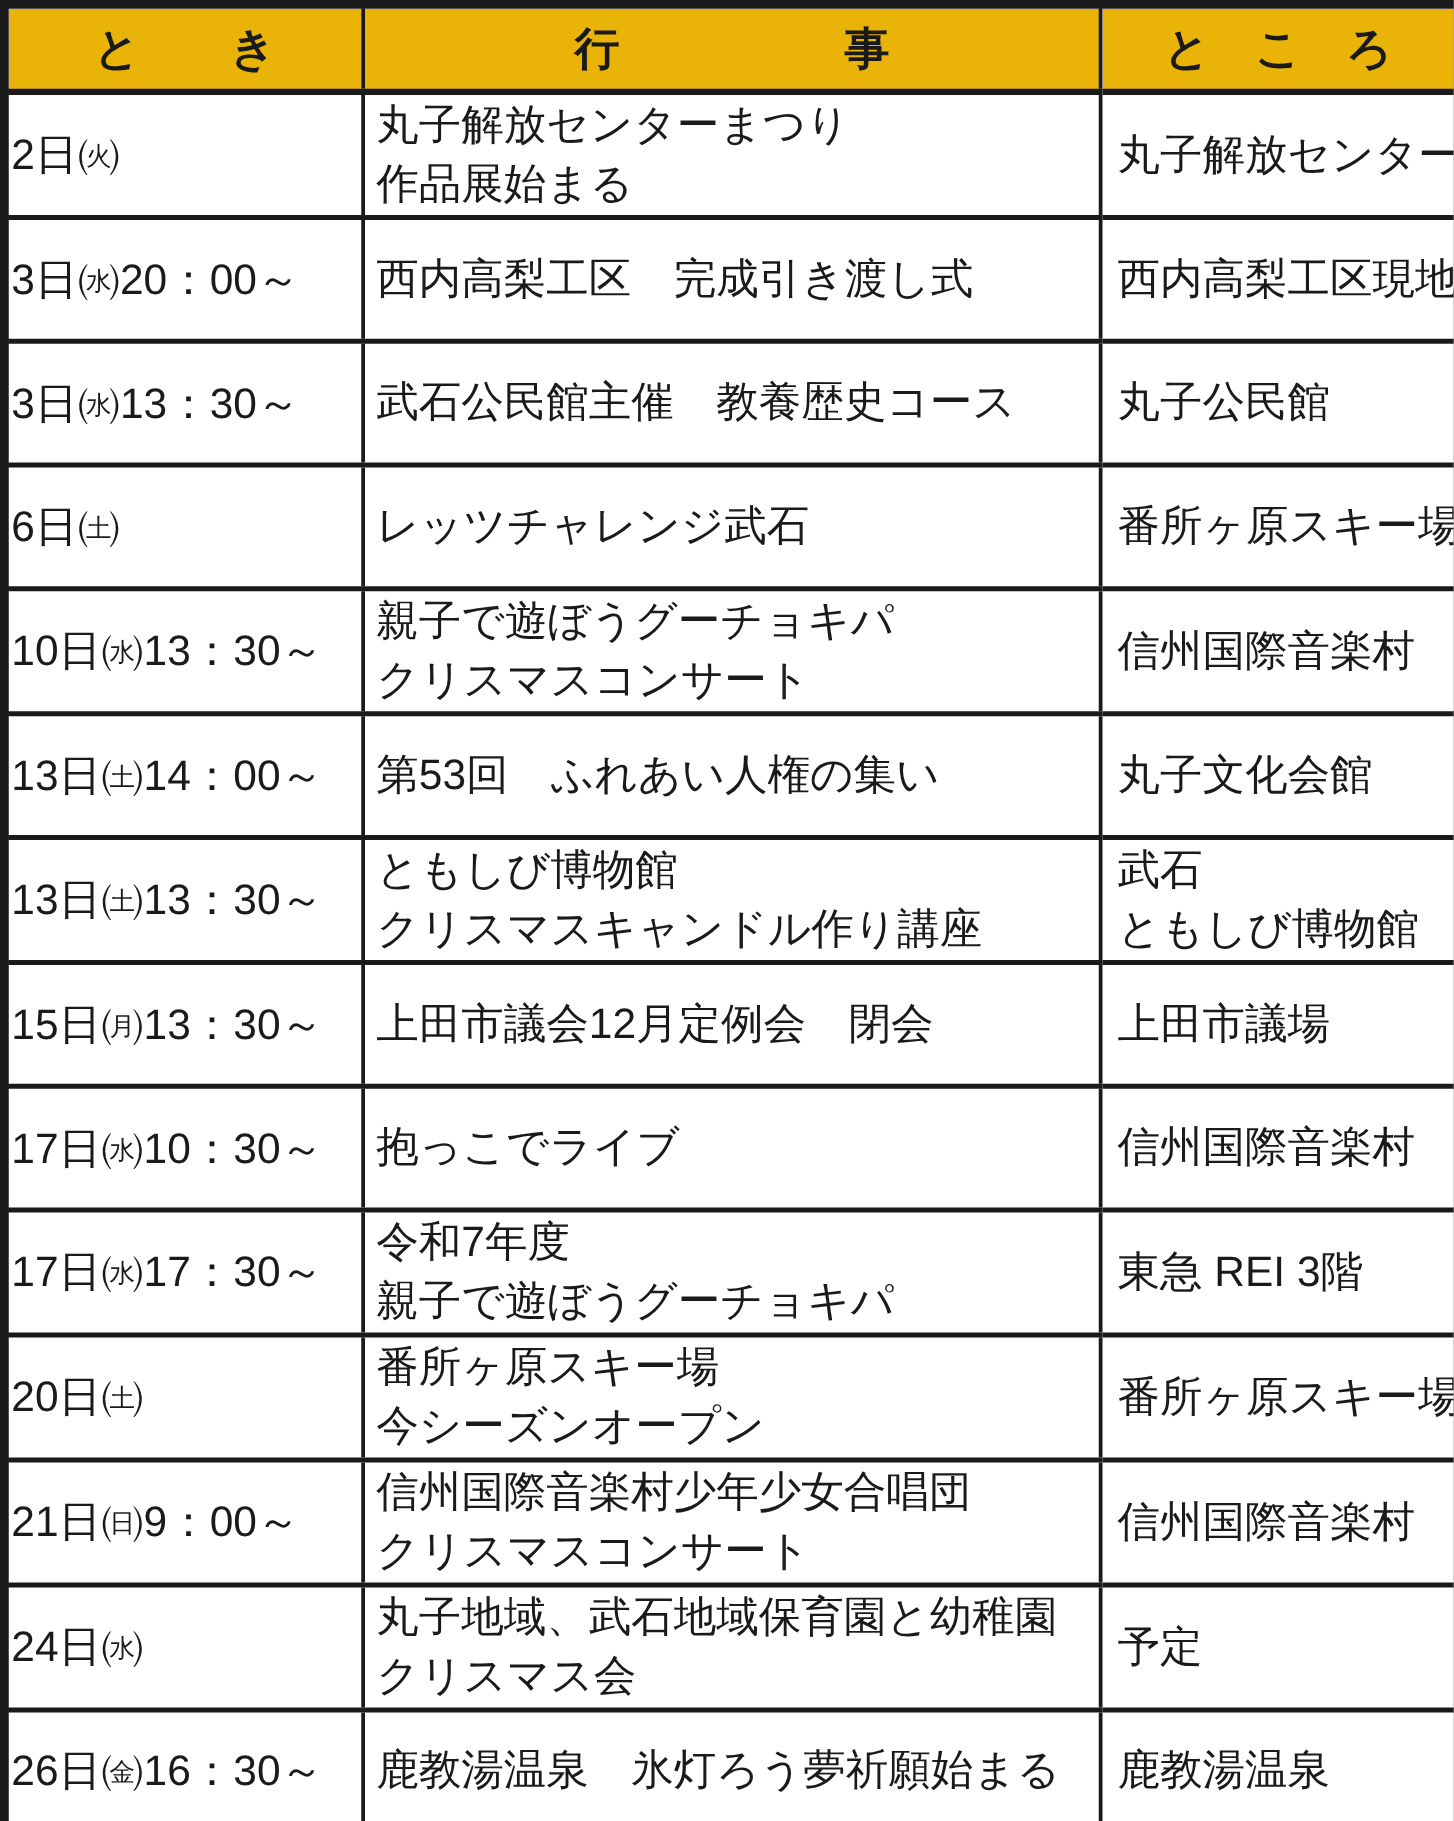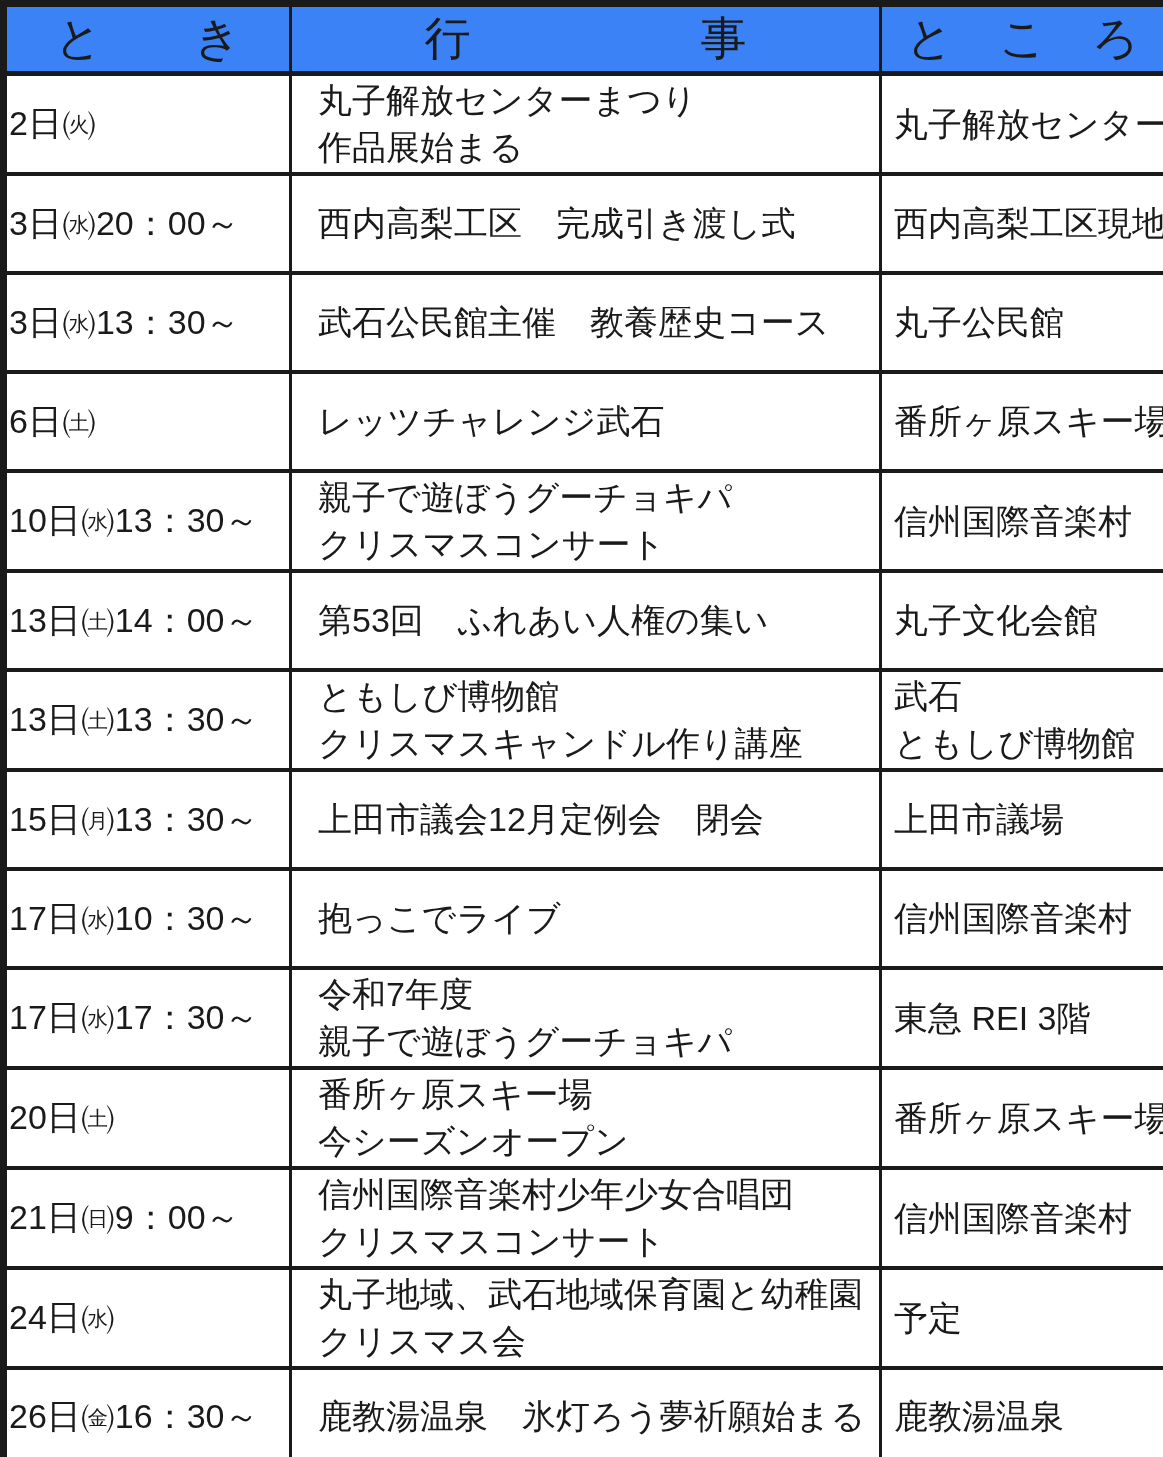--- a/index.html
+++ b/index.html
@@ -21,23 +21,23 @@
     border: 7px solid #1a1a1a;
   }
   col.c-time  { width: 287px; }
   col.c-event { width: 590px; }
   col.c-place { width: 286px; }
 
   thead tr { height: 70px; }
   tbody tr { height: 99px; }
 
   th {
-    background: #3b82f6;
-    font-weight: normal;
-    font-size: 46px;
+    background: #eab308;
+    font-weight: bold;
+    font-size: 36px;
     text-align: center;
     vertical-align: middle;
     border: solid #1a1a1a;
     border-width: 6px 3px 5px 3px;
     white-space: nowrap;
     overflow: hidden;
   }
   td {
     font-size: 34px;
     vertical-align: middle;
@@ -45,21 +45,21 @@
     border-width: 4px 3px;
     overflow: hidden;
   }
   td.col-time {
     text-align: left;
     white-space: nowrap;
     padding: 0 2px;
   }
   td.col-event {
     text-align: left;
-    padding-left: 26px;
+    padding-left: 9px;
     padding-right: 2px;
   }
   td.col-place {
     text-align: left;
     padding-left: 12px;
     padding-right: 2px;
   }
   .line {
     line-height: 47px;
     white-space: nowrap;

